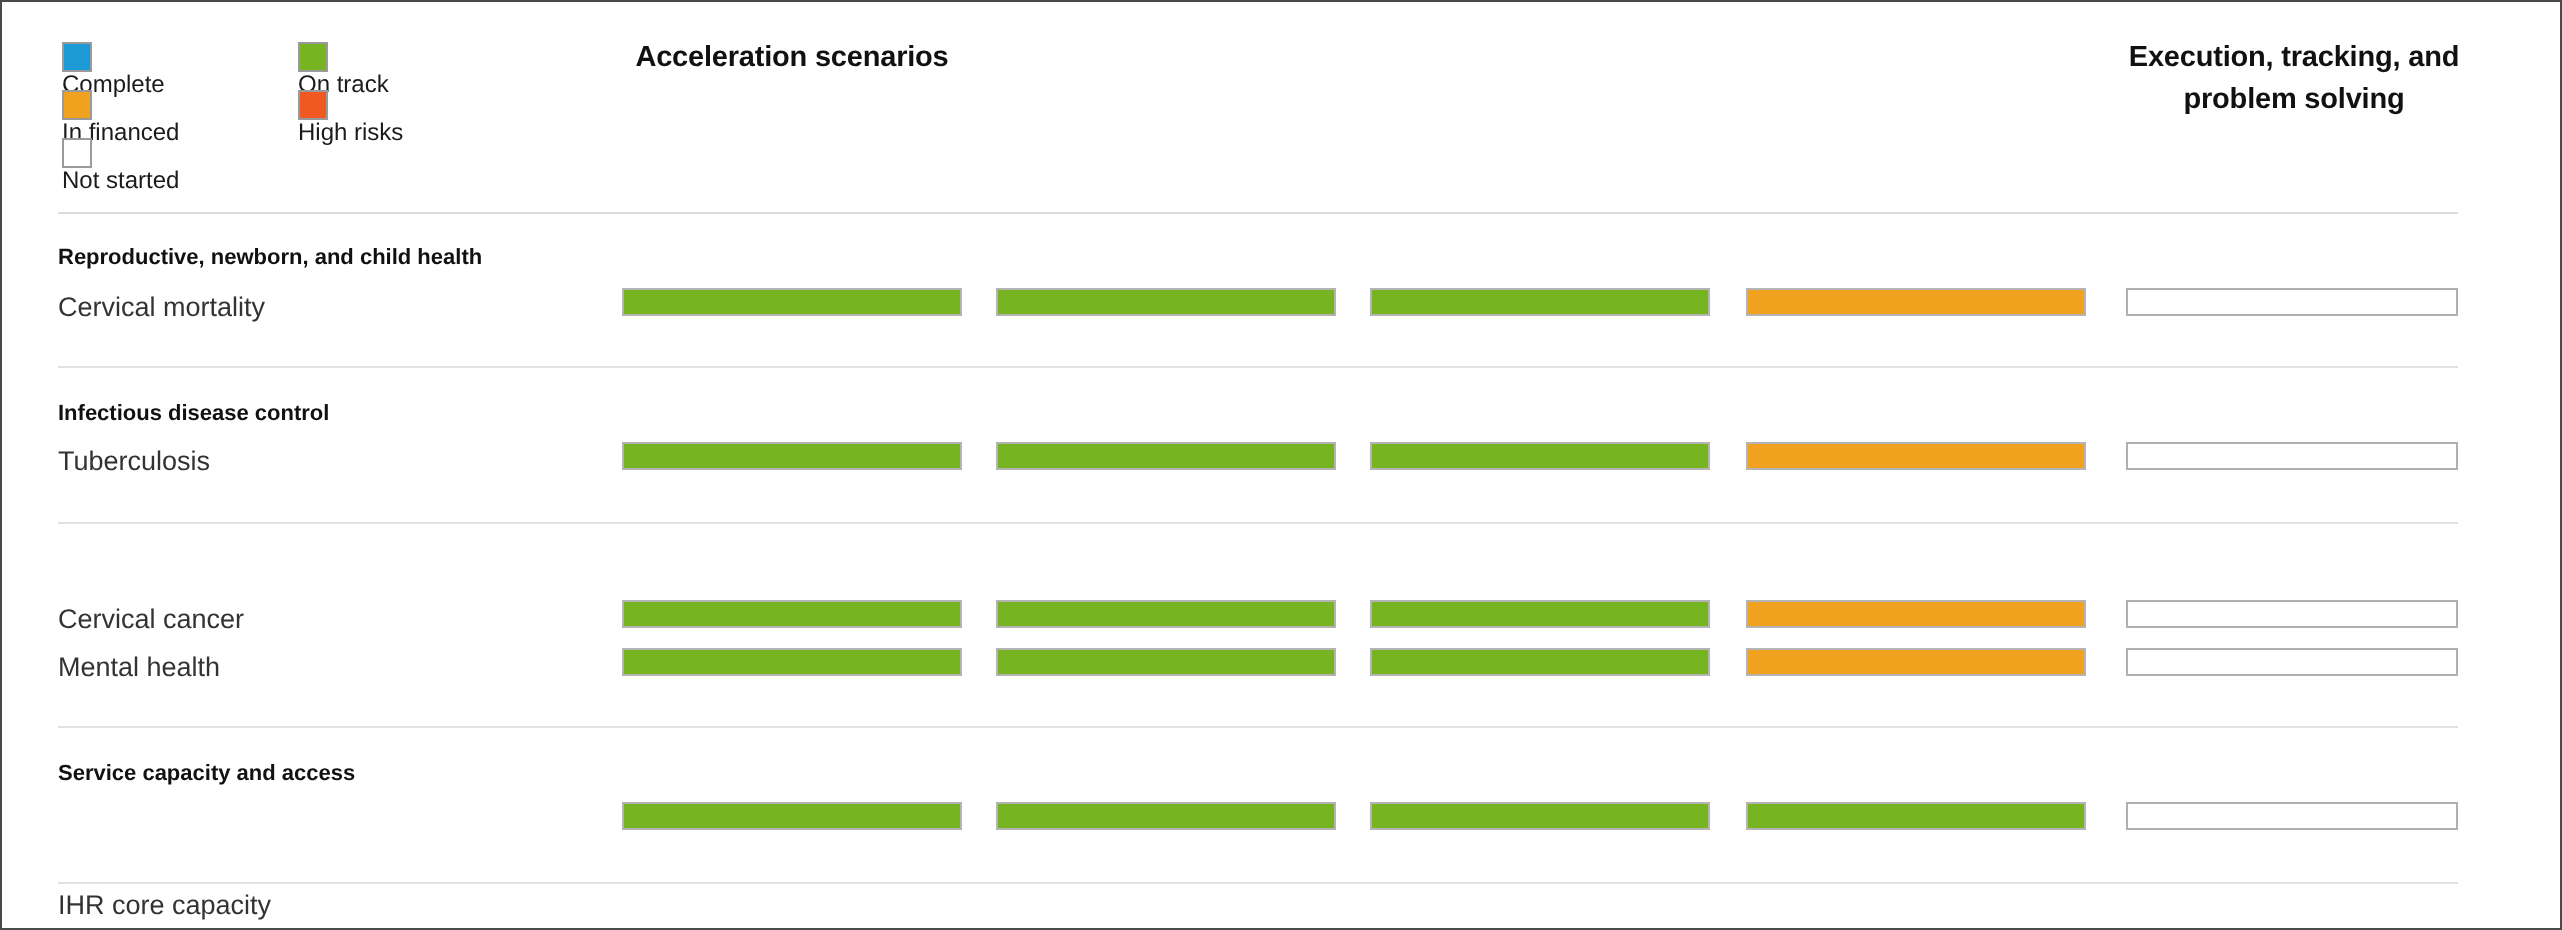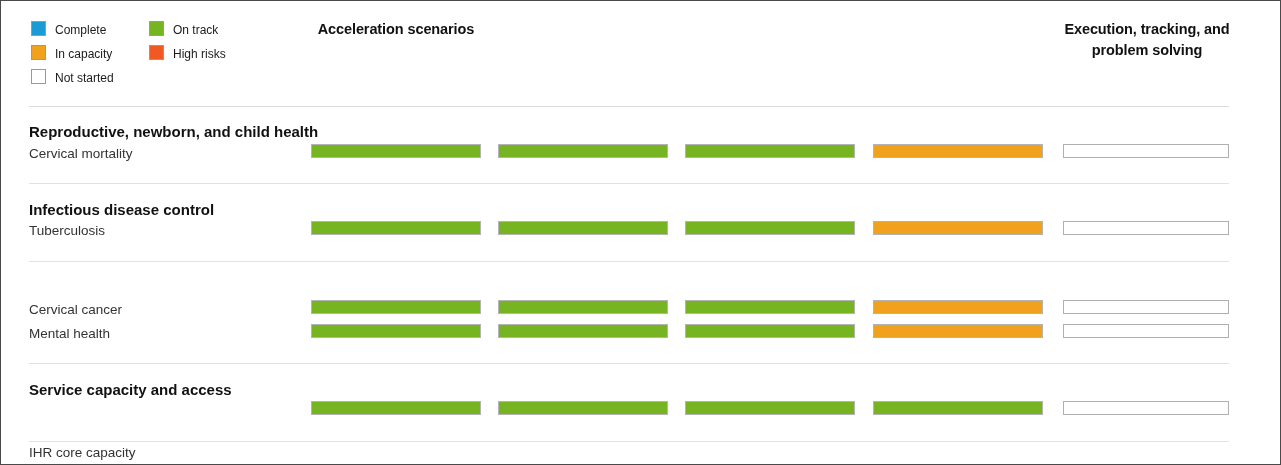--- a/index.html
+++ b/index.html
@@ -24,22 +24,23 @@
   .legend {
     position: absolute;
     left: 30px;
     top: 20px;
     width: 240px;
     height: 70px;
   }
   .legend-item {
     position: absolute;
     display: flex;
-    align-items: flex-end;
+    align-items: flex-start;
     white-space: nowrap;
+    flex-direction: column;
   }
   .legend-swatch {
     width: 15px;
     height: 15px;
     box-sizing: border-box;
     border: 1px solid #9a9a9a;
     margin-right: 9px;
     flex: 0 0 auto;
   }
   .legend-label {
@@ -72,21 +73,21 @@
     width: 1200px;
     height: 1px;
     background: #e2e2e2;
   }
   .divider.heavy { background: #dcdcdc; }
 
   
   .group-title {
     position: absolute;
     left: 28px;
-    font-size: 15px;
+    font-size: 11px;
     font-weight: bold;
     color: #111111;
     white-space: nowrap;
   }
   .row-label {
     position: absolute;
     left: 28px;
     font-size: 13.5px;
     color: #333333;
     white-space: nowrap;
@@ -109,21 +110,21 @@
 
 <div id="root">
 
   <div class="legend">
     <div class="legend-item lg-c0">
       <span class="legend-swatch" style="background:#1b9ad6"></span>
       <span class="legend-label">Complete</span>
     </div>
     <div class="legend-item lg-c1">
       <span class="legend-swatch" style="background:#f0a11e"></span>
-      <span class="legend-label">In capacity</span>
+      <span class="legend-label">In financed</span>
     </div>
     <div class="legend-item lg-c2">
       <span class="legend-swatch" style="background:#ffffff"></span>
       <span class="legend-label">Not started</span>
     </div>
     <div class="legend-item lg-c3">
       <span class="legend-swatch" style="background:#76b521"></span>
       <span class="legend-label">On track</span>
     </div>
     <div class="legend-item lg-c4">

